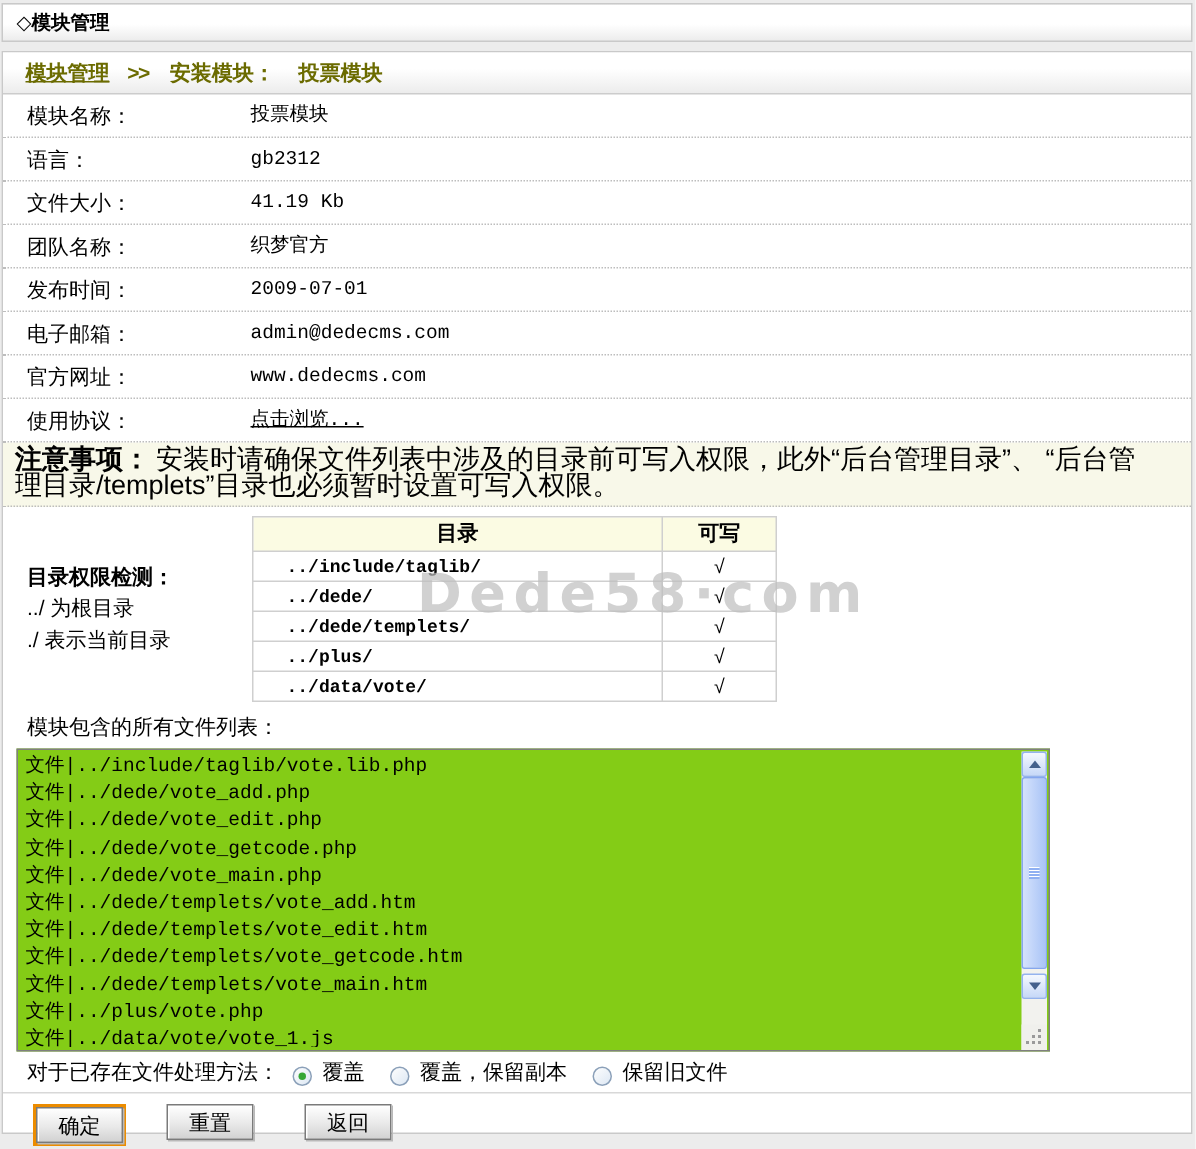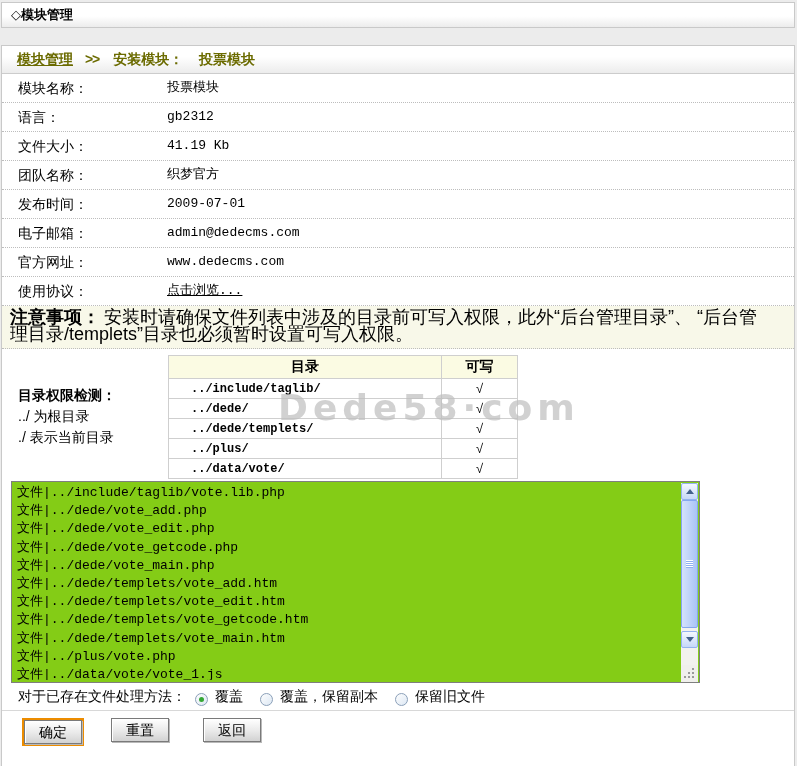--- a/index.html
+++ b/index.html
@@ -15,21 +15,21 @@
   .topbar {
     position: absolute; left: 1px; top: 2px; width: 794px; height: 26px;
     border: 1px solid #c9c9c9;
     background: linear-gradient(#ffffff 55%, #ececec);
     line-height: 24px; padding-left: 9px;
     font-size: 13px; font-weight: bold;
   }
 
   
   .main {
-    position: absolute; left: 1px; top: 45px; width: 794px; height: 722px;
+    position: absolute; left: 1px; top: 34px; width: 794px; height: 722px;
     border: 1px solid #c9c9c9; background: #ffffff;
   }
 
   
   .crumbbar {
     height: 28px; line-height: 27px;
     border-bottom: 1px solid #cccccc;
     background: linear-gradient(#ffffff 40%, #ececec);
     padding-left: 15px;
     font-size: 14px; font-weight: bold; color: #6b6b00;
@@ -232,20 +232,21 @@
           </tr>
           <tr>
             <td class="dir">../data/vote/</td>
             <td class="chk">√</td>
           </tr>
         </tbody>
     </table>
     <div class="watermark">Dede58·com</div>
   </div>
 
+  <div class="filelist-label">模块包含的所有文件列表：</div>
 
   <div class="filebox">
     <div id="file-lines" class="file-lines">
         <div class="file-line">文件|../include/taglib/vote.lib.php</div>
         <div class="file-line">文件|../dede/vote_add.php</div>
         <div class="file-line">文件|../dede/vote_edit.php</div>
         <div class="file-line">文件|../dede/vote_getcode.php</div>
         <div class="file-line">文件|../dede/vote_main.php</div>
         <div class="file-line">文件|../dede/templets/vote_add.htm</div>
         <div class="file-line">文件|../dede/templets/vote_edit.htm</div>

